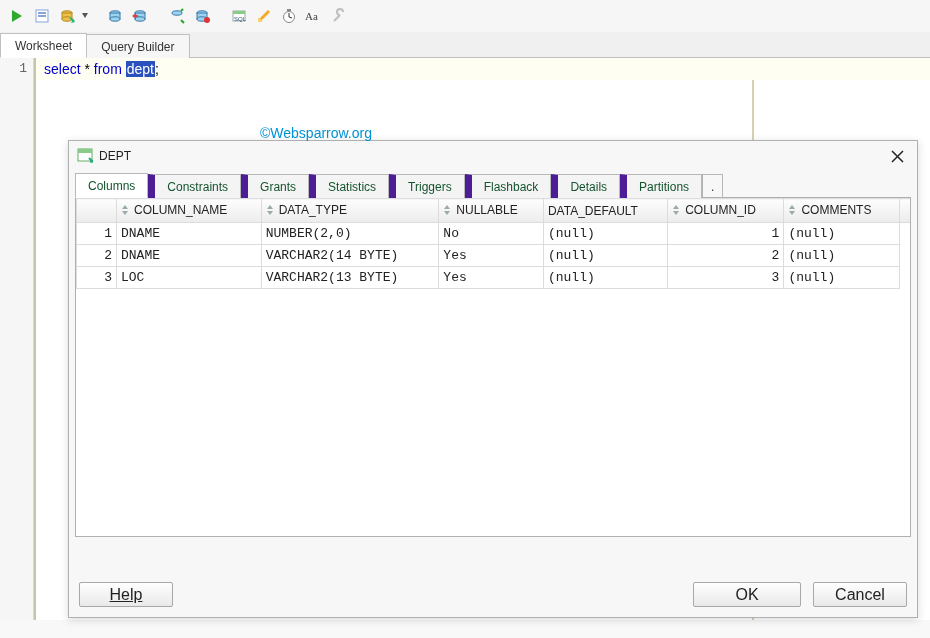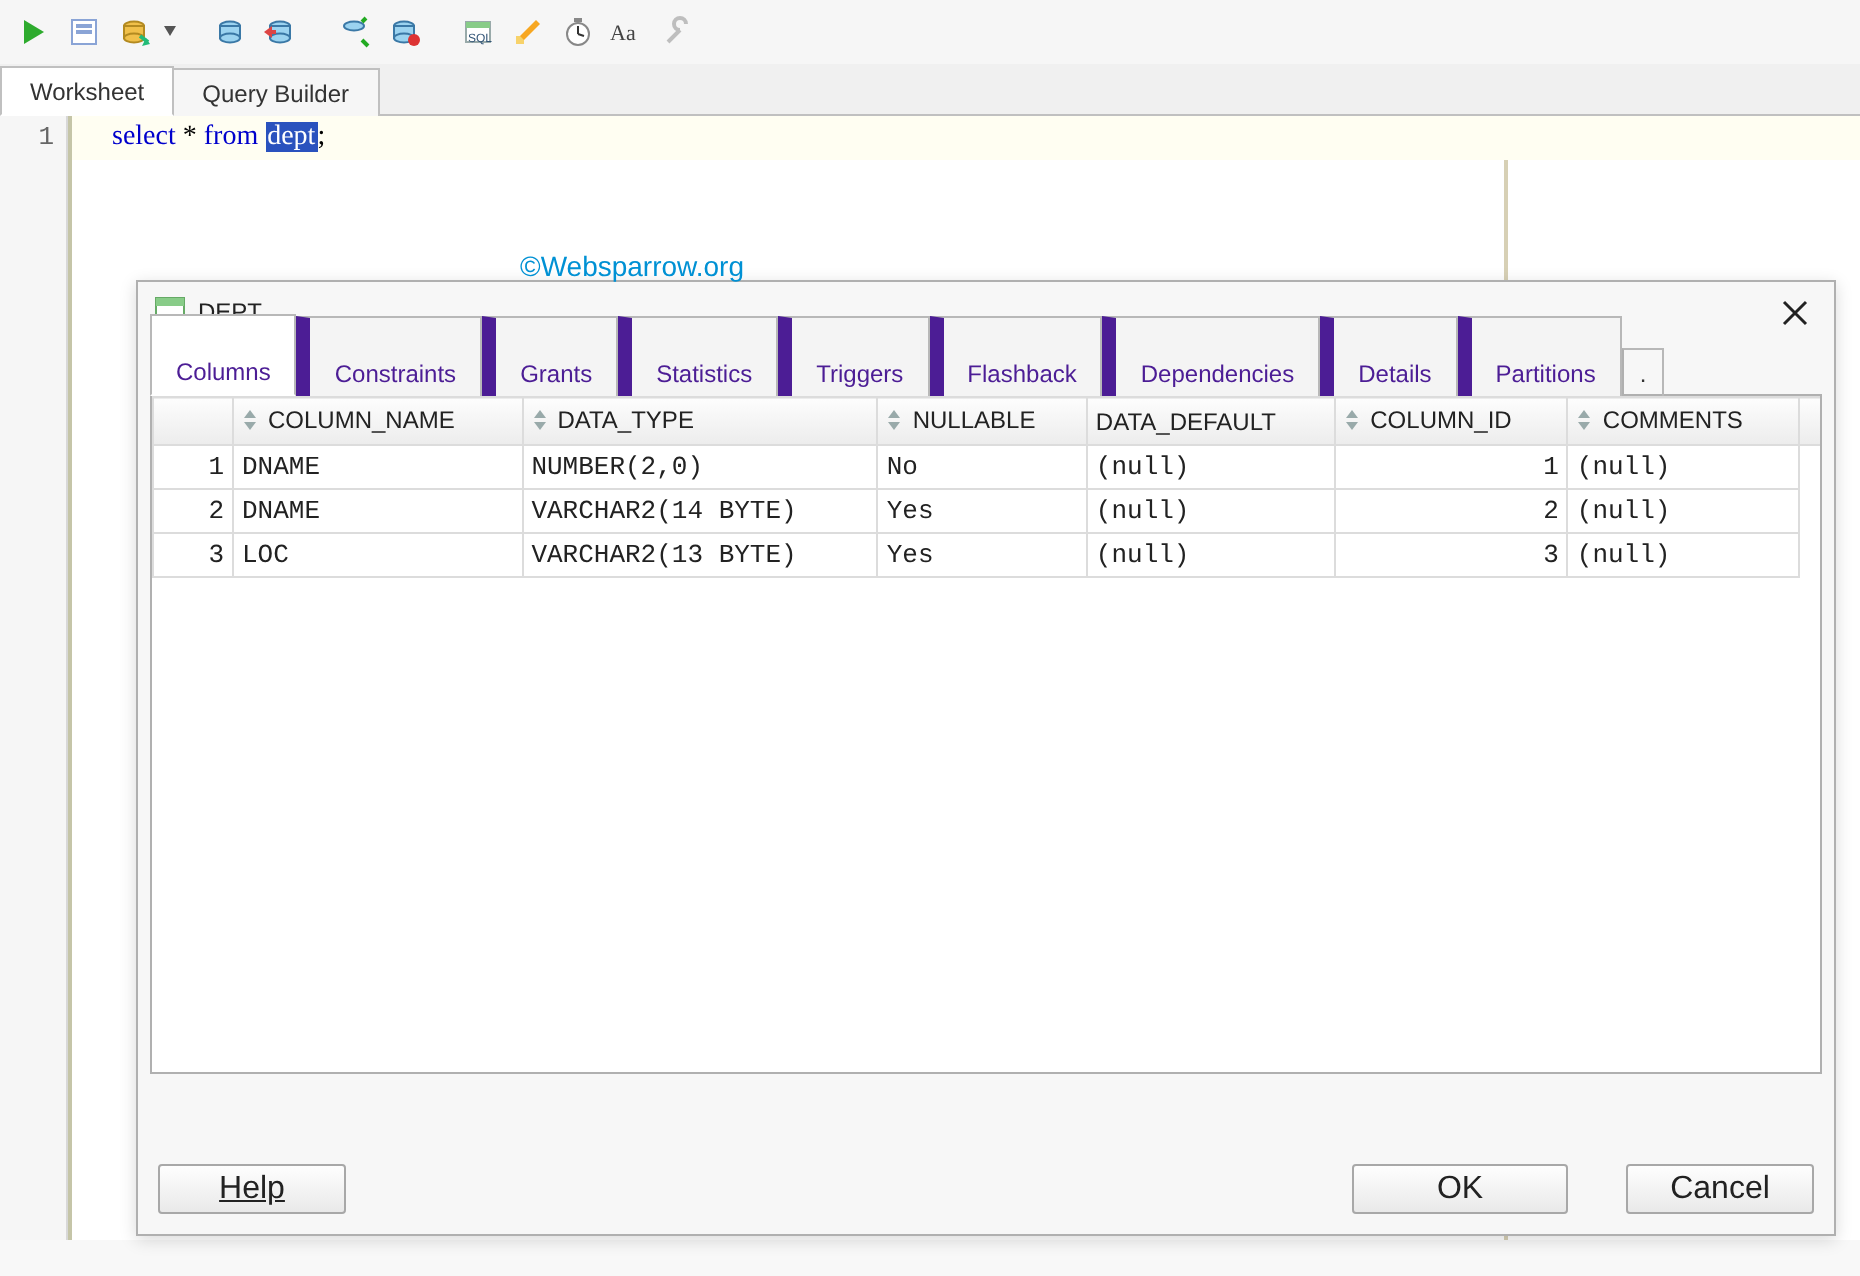--- a/index.html
+++ b/index.html
@@ -76,22 +76,22 @@
     border-right:1px solid #d8d8d8;
     text-align:right;
     padding:3px 6px 3px 0;
     font-family: "Courier New", monospace;
     font-size:13px;
     color:#666;
   }
   .editor-content {
     flex:1;
     border-left:2px solid #c5c5a8;
-    padding:3px 20px;
-    font-family: Liberation Serif, serif;
+    padding:3px 8px;
+    font-family: Liberation Sans, sans-serif;
     font-size:14px;
     position:relative;
   }
   .editor-content .kw { color:#0000cc; }
   .editor-content .sel { background:#2a52be; color:#fff; padding:0 1px;}
   .editor-body {
     display:flex;
     height:540px;
   }
   .editor-body-gutter {
@@ -139,27 +139,27 @@
     display:flex;align-items:center;justify-content:center;
     cursor:pointer;
     color:#222;
   }
   .dialog-tabs {
     display:flex; align-items:flex-end;
     height:26px;
     padding:0 6px;
   }
   .dlg-tab {
-    padding:21px 12px 4px 12px;
+    padding:5px 12px 4px 12px;
     border:1px solid #b8b8b8;
     border-bottom:none;
     border-left:1px solid #b8b8b8;
     background:#f4f4f4;
     font-size:12px;
-    color:#4c1d95;
+    color:#14532d;
     cursor:pointer;
     margin-right:0;
     position:relative;
     bottom:-1px;
   }
   .dlg-tab + .dlg-tab { border-left:7px solid #4c1d95; }
   .dlg-tab.active {
     background:#fff;
     border-bottom:1px solid #fff;
     z-index:2;
@@ -219,21 +219,21 @@
   .dlg-btn {
     min-width:94px; height:25px;
     border:1px solid #a8a8a8;
     background:linear-gradient(#fefefe,#e9e9e9);
     font-size:16px;
     color:#222;
     cursor:pointer;
     border-radius:2px;
   }
   .dlg-btn.ok-btn { min-width:108px; }
-  .dialog-footer .right { margin-left:auto; display:flex; gap:29px;justify-content:space-between; }
+  .dialog-footer .right { margin-left:auto; display:flex; gap:12px;justify-content:space-between; }
 </style>
 </head>
 <body>
 
 <div class="toolbar">
   <span class="tb-btn">
       <svg width="14" height="14">
         <polygon points="2,1 12,7 2,13" fill="#2eab2e"></polygon>
       </svg>
     </span>
@@ -364,21 +364,20 @@
       </span>
   </div>
 
   <div class="dialog-tabs">
     <div class="dlg-tab active">Columns</div>
     <div class="dlg-tab">Constraints</div>
     <div class="dlg-tab">Grants</div>
     <div class="dlg-tab">Statistics</div>
     <div class="dlg-tab">Triggers</div>
     <div class="dlg-tab">Flashback</div>
-    <div class="dlg-tab">Dependencies</div>
     <div class="dlg-tab">Details</div>
     <div class="dlg-tab">Partitions</div>
     <div class="dlg-tab-more">.</div>
   </div>
 
   <div class="grid-wrap">
     <table class="grid">
       <thead>
         <tr>
           <th class="rownum"></th>

